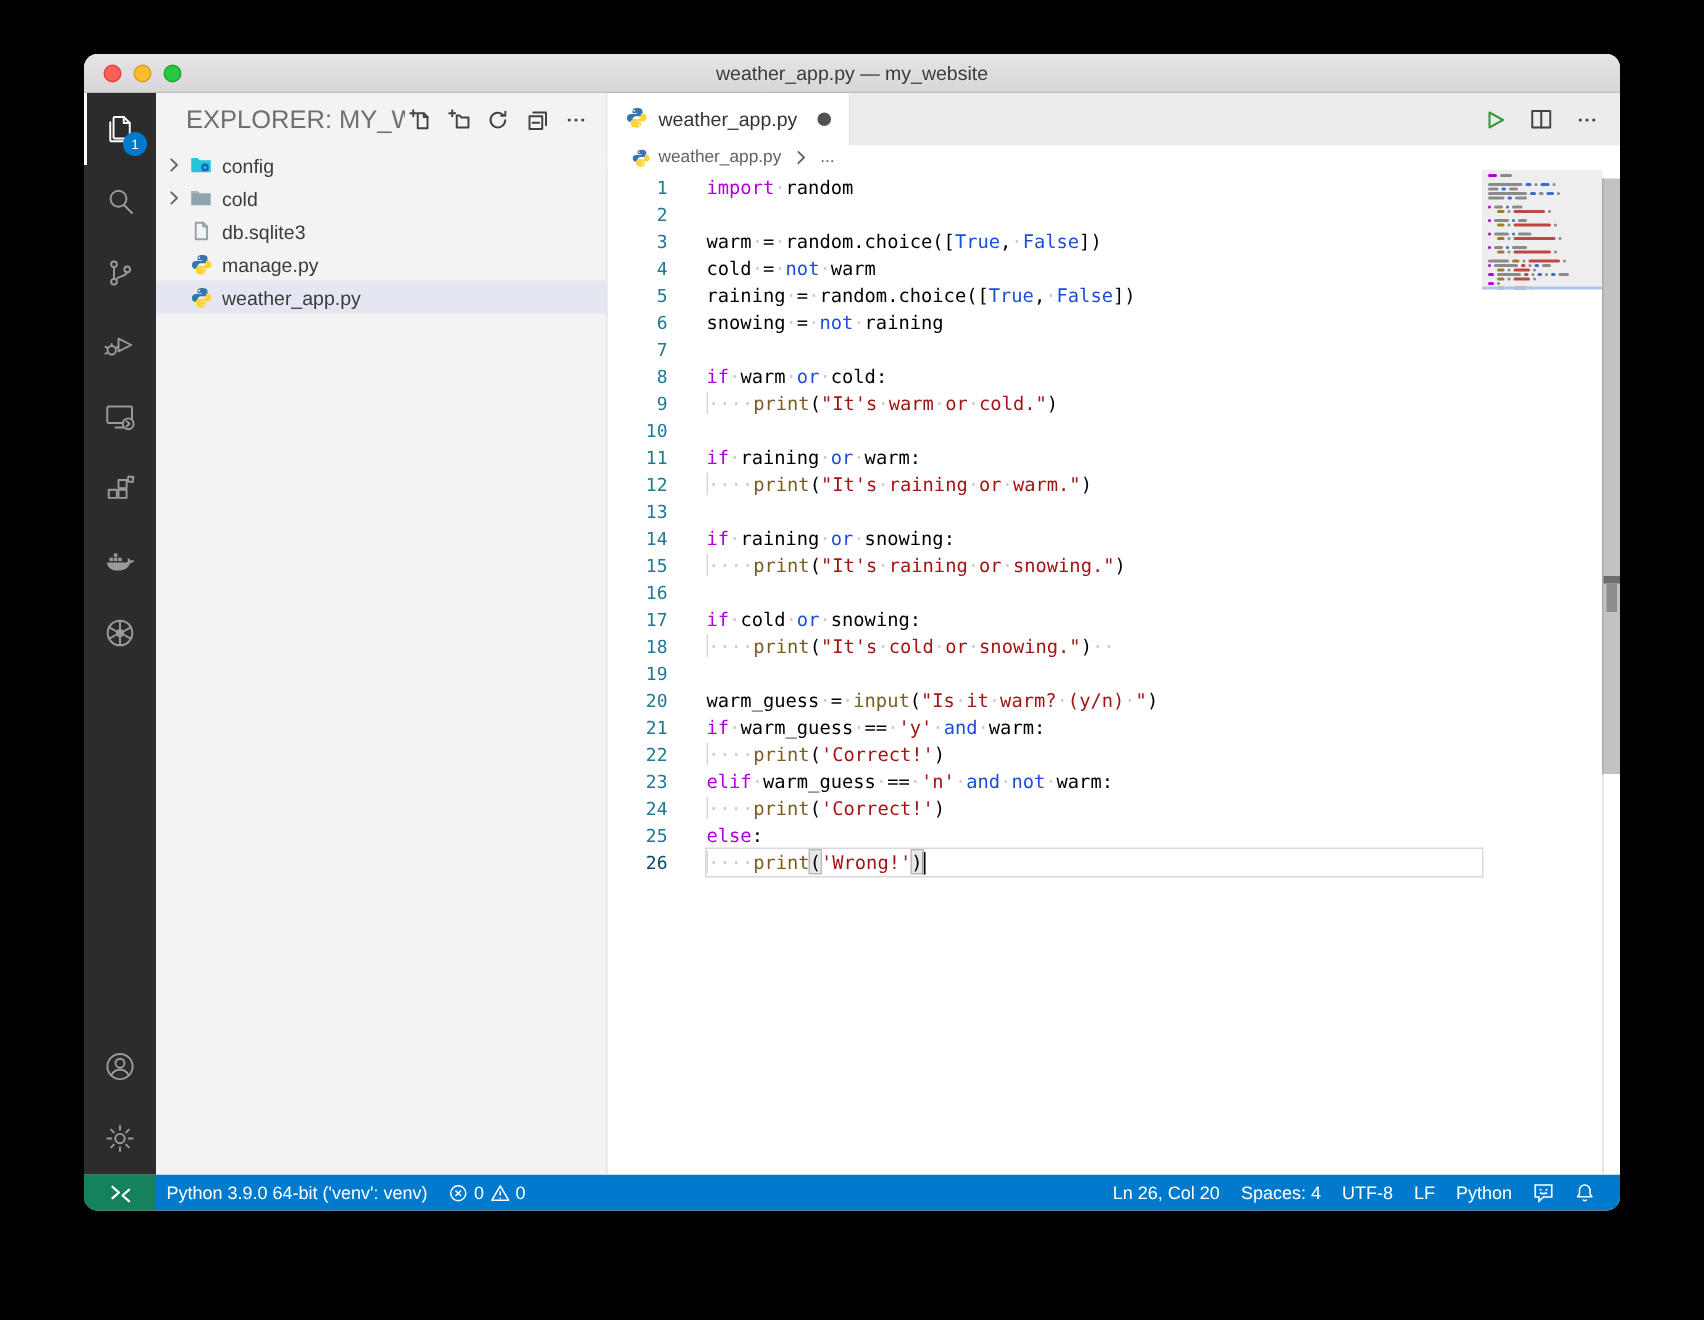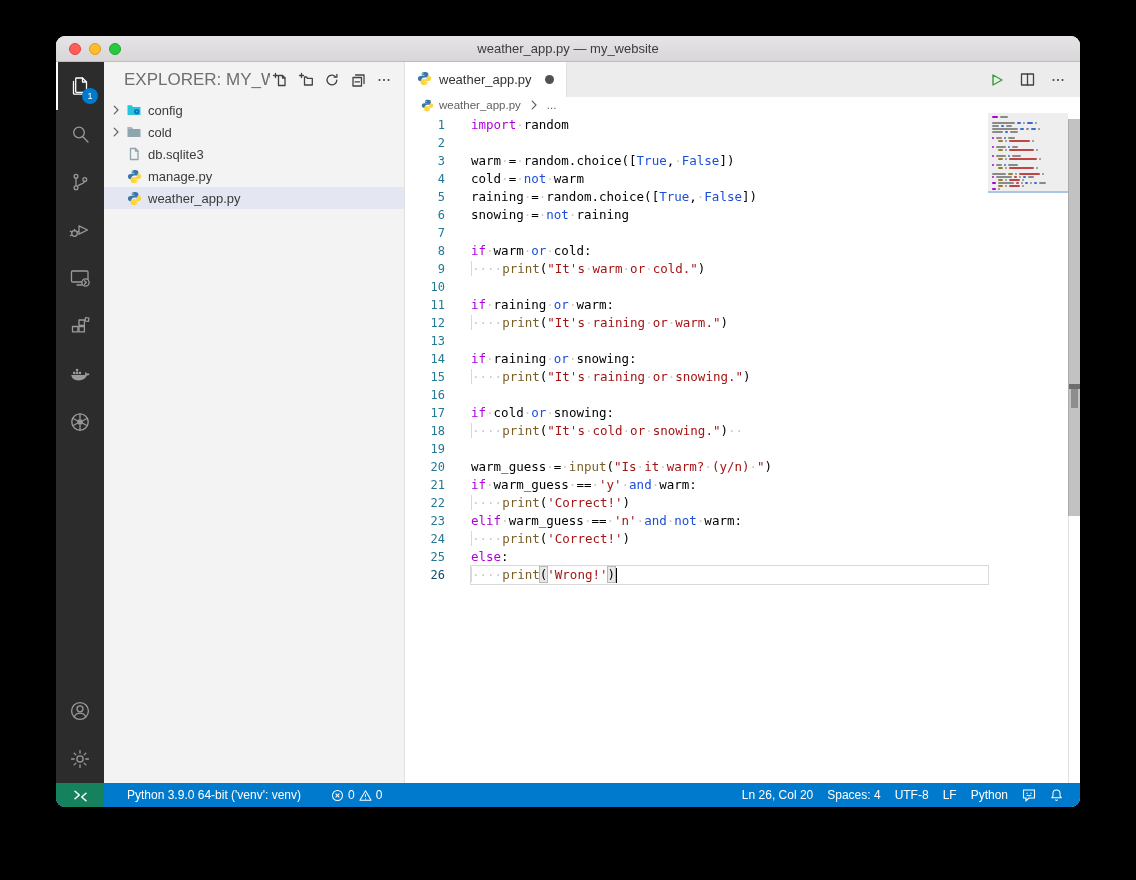--- a/index.html
+++ b/index.html
@@ -71,21 +71,21 @@
   .mm-curline { position:absolute; left:0; right:0; height:2px; background:#a8c7e8; }
 
   
   .scrollstrip { position:absolute; right:0; top:6px; width:12px; height:397px; background:#c2c2c2; border-left:1px solid #ababab; }
   .ss-handle-h { position:absolute; left:0; top:265px; width:100%; height:5px; background:#6e6e6e; }
   .ss-handle-v { position:absolute; left:2px; top:270px; width:7px; height:19px; background:#8d8d8d; }
   .edge-line { position:absolute; right:11px; top:403px; bottom:0; width:1px; background:#e0e0e0; }
 
   
   .statusbar { height:24px; background:#007acc; color:#fff; display:flex; align-items:center; font-size:12px; }
-  .sb-left { display:flex; align-items:center; gap:16px; flex:1; height:100%; }
+  .sb-left { display:flex; align-items:center; gap:0; flex:1; height:100%; }
   .remote-chip { width:48px; height:100%; background:#16825d; display:flex; align-items:center; justify-content:center; cursor:pointer; }
   .sb-item { display:flex; align-items:center; gap:5px; padding:0 7px; height:100%; cursor:pointer; white-space:nowrap; }
   .sb-item:first-of-type { padding-left:10px; }
   .sb-right { display:flex; align-items:center; height:100%; padding-right:10px; }
   .problems { display:flex; align-items:center; gap:4px; }
 </style>
 </head>
 <body>
 
 <div class="window">

